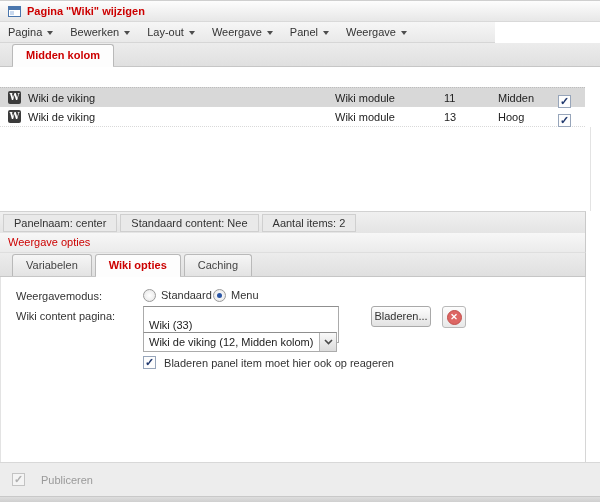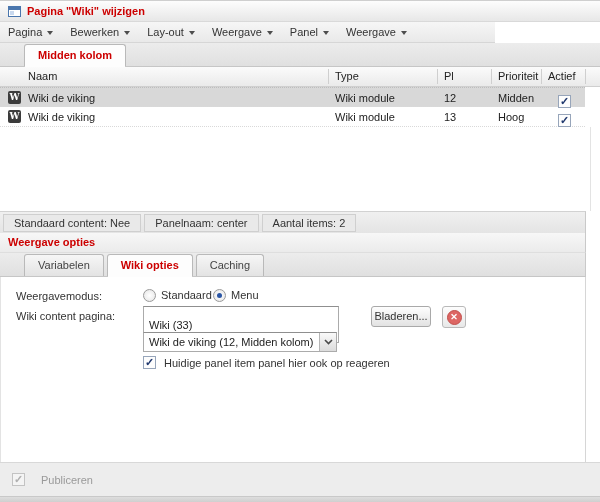--- a/index.html
+++ b/index.html
@@ -20,21 +20,21 @@
   .menubar { position:absolute; left:0; top:22px; width:495px; height:21px;
     background:linear-gradient(#f6f6f6,#e9e9e9); border-bottom:1px solid #d6d6d6;
     display:flex; align-items:center; padding-left:8px; gap:17px; }
   .menu-item { display:flex; align-items:center; gap:5px; color:#333; cursor:default; }
   .caret { width:0; height:0; border-left:3px solid transparent; border-right:3px solid transparent;
     border-top:4px solid #4d4d4d; margin-top:1px; }
 
   
   .tabstrip { position:absolute; left:0; width:600px; height:24px;
     background:linear-gradient(#ececec,#e0e0e0); border-bottom:1px solid #c6c6c6;
-    display:flex; align-items:flex-end; padding-left:24px; }
+    display:flex; align-items:flex-end; padding-left:12px; }
   .tab { height:22px; line-height:21px; padding:0 13px; border:1px solid #b9b9b9; border-bottom:none;
     border-radius:3px 3px 0 0; margin-right:3px; background:linear-gradient(#f6f6f6,#e3e3e3); color:#444; }
   .tab.active { background:#fdfdfd; color:#cc0000; font-weight:bold; position:relative; }
   .tab.active::after { content:""; position:absolute; left:0; right:0; bottom:-1px; height:1px; background:#fdfdfd; }
 
   
   .grid-header { position:absolute; left:0; top:67px; width:600px; height:20px;
     background:linear-gradient(#fbfbfb,#eaeaea); border-bottom:1px solid #cfcfcf; }
   .gh-cell { position:absolute; top:0; height:19px; line-height:19px; color:#222; }
   .gh-sep { position:absolute; top:2px; height:15px; width:1px; background:#cfcfcf; }
@@ -53,21 +53,21 @@
   .statusbar { position:absolute; left:0; top:211px; width:586px; height:22px;
     background:linear-gradient(#f0f0f0,#e4e4e4); border-right:1px solid #c9c9c9;
     border-top:1px solid #d2d2d2; display:flex; align-items:center; padding-left:3px; gap:3px; }
   .status-seg { height:18px; line-height:16px; padding:0 10px; background:#e9e9e9;
     border:1px solid #cfcfcf; color:#333; }
 
   
   .opt-header { position:absolute; left:0; top:233px; width:586px; height:20px;
     background:linear-gradient(#f7f7f7,#ebebeb); border-right:1px solid #c9c9c9;
     border-bottom:1px solid #dedede; line-height:19px; padding-left:8px; }
-  .opt-header span { color:#cc0000; font-weight:bold;margin-top:32px; }
+  .opt-header span { color:#cc0000; font-weight:normal;margin-top:32px; }
   .tabstrip2 { top:253px; width:586px; border-right:1px solid #c9c9c9; }
 
   .form-panel { position:absolute; left:0; top:277px; width:586px; height:185px; background:#fff;
     border-right:1px solid #d6d6d6; border-left:1px solid #e3e3e3; }
   .flabel { position:absolute; left:15px; color:#333; }
   .radio { width:13px; height:13px; border:1px solid #9a9a9a; border-radius:50%;
     background:radial-gradient(#fff,#e4e4e4); display:inline-block; vertical-align:middle; position:relative; }
   .radio.on::after { content:""; position:absolute; left:3px; top:3px; width:5px; height:5px;
     border-radius:50%; background:#2b56a5; }
   .rlabel { vertical-align:middle; margin-left:5px; color:#333;margin-top:36px; }
@@ -127,54 +127,42 @@
     <span class="menu-item">
         <span>Weergave</span>
         <span class="caret"></span>
       </span>
   </div>
 
   <div class="tabstrip" style="top:43px;">
     <span class="tab active">Midden kolom</span>
   </div>
 
-  <div class="grid-header">
-    <span class="gh-cell" style="left:28px;">Naam</span>
-    <span class="gh-cell" style="left:335px;">Type</span>
-    <span class="gh-cell" style="left:444px;">Pl</span>
-    <span class="gh-cell" style="left:498px;">Prioriteit</span>
-    <span class="gh-cell" style="left:548px;">Actief</span>
-    <span class="gh-sep" style="left:328px;"></span>
-    <span class="gh-sep" style="left:437px;"></span>
-    <span class="gh-sep" style="left:491px;"></span>
-    <span class="gh-sep" style="left:541px;"></span>
-    <span class="gh-sep" style="left:585px;"></span>
-  </div>
 
   <div class="grid-row selected" style="top:87px;">
     <span class="wicon">W</span>
     <span class="gr-cell" style="left:28px;">Wiki de viking</span>
     <span class="gr-cell" style="left:335px;">Wiki module</span>
-    <span class="gr-cell" style="left:444px;">12</span>
+    <span class="gr-cell" style="left:444px;">11</span>
     <span class="gr-cell" style="left:498px;">Midden</span>
     <span class="gr-cell" style="left:558px; top:3px; height:13px;"><span class="cb">✓</span></span>
   </div>
   <div class="grid-row" style="top:107px;">
     <span class="wicon">W</span>
     <span class="gr-cell" style="left:28px;">Wiki de viking</span>
     <span class="gr-cell" style="left:335px;">Wiki module</span>
     <span class="gr-cell" style="left:444px;">13</span>
     <span class="gr-cell" style="left:498px;">Hoog</span>
     <span class="gr-cell" style="left:558px; top:3px; height:13px;"><span class="cb">✓</span></span>
   </div>
   <div class="grid-empty"></div>
 
   <div class="statusbar">
+    <span class="status-seg">Panelnaam: center</span>
     <span class="status-seg">Standaard content: Nee</span>
-    <span class="status-seg">Panelnaam: center</span>
     <span class="status-seg">Aantal items: 2</span>
   </div>
 
   <div class="opt-header">
     <span>Weergave opties</span>
   </div>
 
   <div class="tabstrip tabstrip2">
     <span class="tab">Variabelen</span>
     <span class="tab active">Wiki opties</span>
@@ -202,21 +190,21 @@
       <span>Wiki de viking (12, Midden kolom)</span>
       <span class="sel-trigger">
         <svg width="9" height="6" viewBox="0 0 9 6">
           <path d="M1 1 L4.5 4.5 L8 1" fill="none" stroke="#4a4a4a" stroke-width="1.6"></path>
         </svg>
       </span>
     </div>
 
     <span style="position:absolute; left:142px; top:79px;">
       <span class="cb">✓</span>
-      <span class="rlabel">Huidige panel item panel hier ook op reageren</span>
+      <span class="rlabel">Bladeren panel item moet hier ook op reageren</span>
     </span>
   </div>
 
   <div class="footer">
     <span class="cb disabled">✓</span>
     <span class="lbl">Publiceren</span>
   </div>
   <div class="bottom-strip"></div>
 
 </div>

